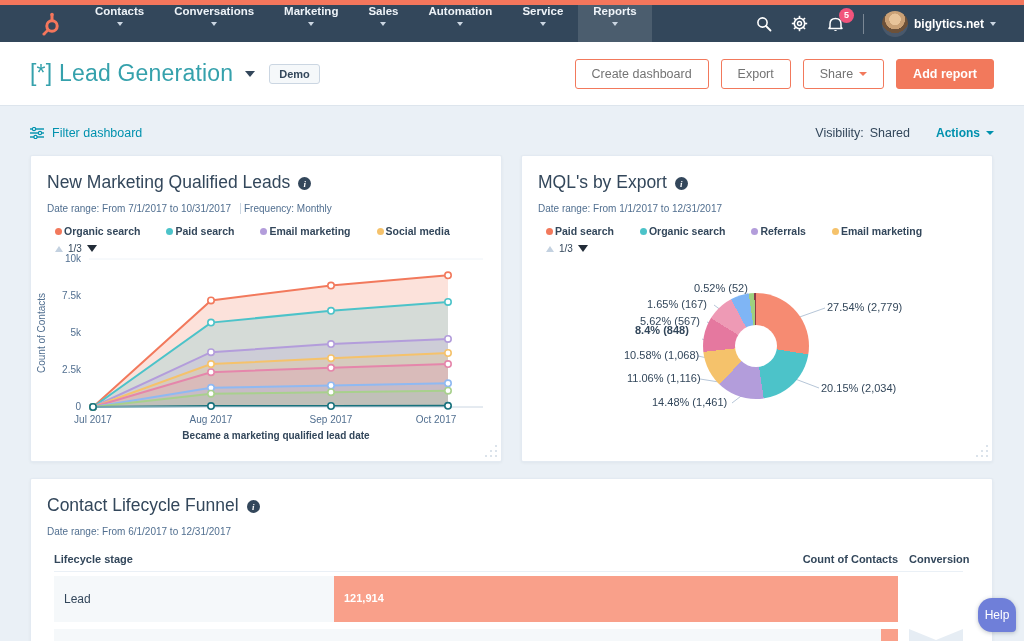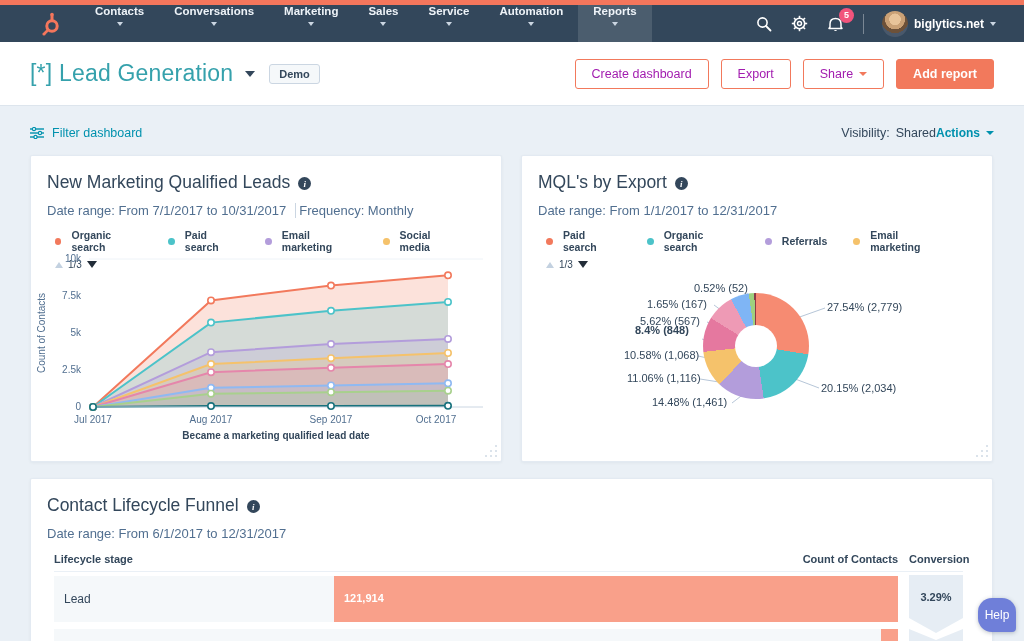--- a/index.html
+++ b/index.html
@@ -22,44 +22,44 @@
   .avatar { width:26px; height:26px; border-radius:50%; background:radial-gradient(circle at 50% 32%, #e8c49a 0 26%, #caa176 27% 45%, #6d5139 46% 62%, #49586b 63%); }
   .nav-account { display:flex; align-items:center; gap:6px; color:#fff; font-size:12px; font-weight:bold; cursor:pointer; }
 
   
   .page-header { position:absolute; left:0; top:42px; width:100%; height:64px; background:#fff; border-bottom:1px solid #dde5ed; display:flex; align-items:center; padding:0 30px; }
   .page-title { color:#35a1ac; font-size:23px; font-weight:400; letter-spacing:0.2px; }
   .title-caret { width:0; height:0; border-left:5px solid transparent; border-right:5px solid transparent; border-top:6px solid #33475b; margin-left:12px; cursor:pointer; }
   .demo-badge { margin-left:14px; background:#f5f8fa; border:1px solid #cbd6e2; border-radius:3px; color:#33475b; font-size:11px; font-weight:bold; padding:3px 9px; }
   .header-actions { margin-left:auto; display:flex; align-items:center; gap:12px; }
   .btn { height:30px; border-radius:3px; font-size:12.5px; font-weight:400; padding:0 16px; display:flex; align-items:center; gap:6px; cursor:pointer; font-family:inherit; }
-  .btn-outline { background:#fff; border:1px solid #f2795c; color:#a21caf; }
+  .btn-outline { background:#fff; border:1px solid #f2795c; color:#737373; }
   .btn-solid { background:#f2795c; border:1px solid #f2795c; color:#fff; font-weight:bold; }
   .caret-coral { width:0; height:0; border-left:4px solid transparent; border-right:4px solid transparent; border-top:4.5px solid #f2795c; }
 
   
   .filter-bar { position:absolute; left:30px; right:30px; top:118px; height:30px; display:flex; align-items:center; }
   .filter-link { display:flex; align-items:center; gap:8px; color:#0091ae; font-size:12.5px; cursor:pointer;justify-content:center; }
-  .filter-right { margin-left:auto; display:flex; align-items:flex-start; font-size:12.5px; }
+  .filter-right { margin-left:auto; display:flex; align-items:flex-start; gap:26px; font-size:12.5px; }
   .vis-group { display:flex; gap:6px; color:#33475b; }
   .actions-link { display:flex; align-items:center; gap:6px; color:#0091ae; font-weight:bold; font-size:12px; cursor:pointer; }
   .caret-teal { width:0; height:0; border-left:4px solid transparent; border-right:4px solid transparent; border-top:4.5px solid #0091ae; }
 
   
   .card { position:absolute; background:#fff; border:1px solid #e3eaf2; border-radius:2px; box-shadow:0 1px 3px rgba(45,62,80,0.06); }
   #card-trend { left:30px; top:155px; width:472px; height:307px; }
   #card-pie   { left:521px; top:155px; width:472px; height:307px; }
   #card-funnel{ left:30px; top:478px; width:963px; height:200px; }
   .card-title-row { display:flex; align-items:center; gap:8px; padding:16px 16px 0 16px; }
   .card-title { font-size:17.5px; font-weight:400; color:#33475b; }
   .info-icon { width:13px; height:13px; border-radius:50%; background:#33475b; color:#fff; font-size:9px; font-weight:bold; font-family:"Liberation Serif",serif; font-style:italic; display:flex; align-items:center; justify-content:center; margin-top:2px; }
-  .card-sub { padding:10px 16px 0 16px; font-size:13px; color:#516f90; display:flex; align-items:center; }
+  .card-sub { padding:10px 16px 0 16px; font-size:10px; color:#516f90; display:flex; align-items:center; }
   .freq { border-left:1px solid #cbd6e2; margin-left:9px; padding-left:3px; }
   .legend-row { padding:11px 16px 0 24px; display:flex; gap:0; }
-  .legend-item { display:flex; align-items:center; gap:10px; margin-right:26px; }
+  .legend-item { display:flex; align-items:center; gap:2px; margin-right:26px; }
   .legend-dot { width:7px; height:7px; border-radius:50%; }
   .legend-label { font-size:10.5px; font-weight:bold; color:#33475b; }
   .pager { padding:6px 16px 0 24px; display:flex; align-items:center; gap:5px; font-size:10px; color:#33475b; }
   .tri-up { width:0; height:0; border-left:4px solid transparent; border-right:4px solid transparent; border-bottom:6px solid #c3d1e0; cursor:pointer; }
   .tri-down { width:0; height:0; border-left:5px solid transparent; border-right:5px solid transparent; border-top:7px solid #222c38; cursor:pointer; }
   .resize-grip { position:absolute; right:3px; bottom:3px; width:14px; height:14px; opacity:0.9; cursor:nwse-resize; }
 
   
   #trend-svg { position:absolute; left:0; top:97px; }
   .tick-label { font-size:10px; fill:#516f90; }
@@ -118,25 +118,25 @@
         </div>
       <div class="nav-item">
           <span>Marketing</span>
           <span class="caret-w"></span>
         </div>
       <div class="nav-item">
           <span>Sales</span>
           <span class="caret-w"></span>
         </div>
       <div class="nav-item">
+          <span>Automation</span>
+          <span class="caret-w"></span>
+        </div>
+      <div class="nav-item">
           <span>Service</span>
-          <span class="caret-w"></span>
-        </div>
-      <div class="nav-item">
-          <span>Automation</span>
           <span class="caret-w"></span>
         </div>
       <div class="nav-item active">
           <span>Reports</span>
           <span class="caret-w"></span>
         </div>
     </div>
     <div class="nav-right">
       <div class="nav-ico">
         <svg width="16" height="16" viewBox="0 0 16 16">
@@ -405,23 +405,20 @@
     <span class="f-head f-head-count">Count of Contacts</span>
     <span class="f-head f-head-conv">Conversion</span>
     <div class="f-divider"></div>
 
     <div class="f-row1">
       <span class="f-stage-label">Lead</span>
       <div class="f-bar1">
         <span class="f-bar-label">121,914</span>
       </div>
     </div>
-    <div class="f-badge1">
-      <span>3.29%</span>
-    </div>
 
     <div class="f-row2">
       <div class="f-bar2"></div>
     </div>
     <div class="f-badge2">
       
     </div>
   </div>
 
   <div class="help-btn">Help</div>

